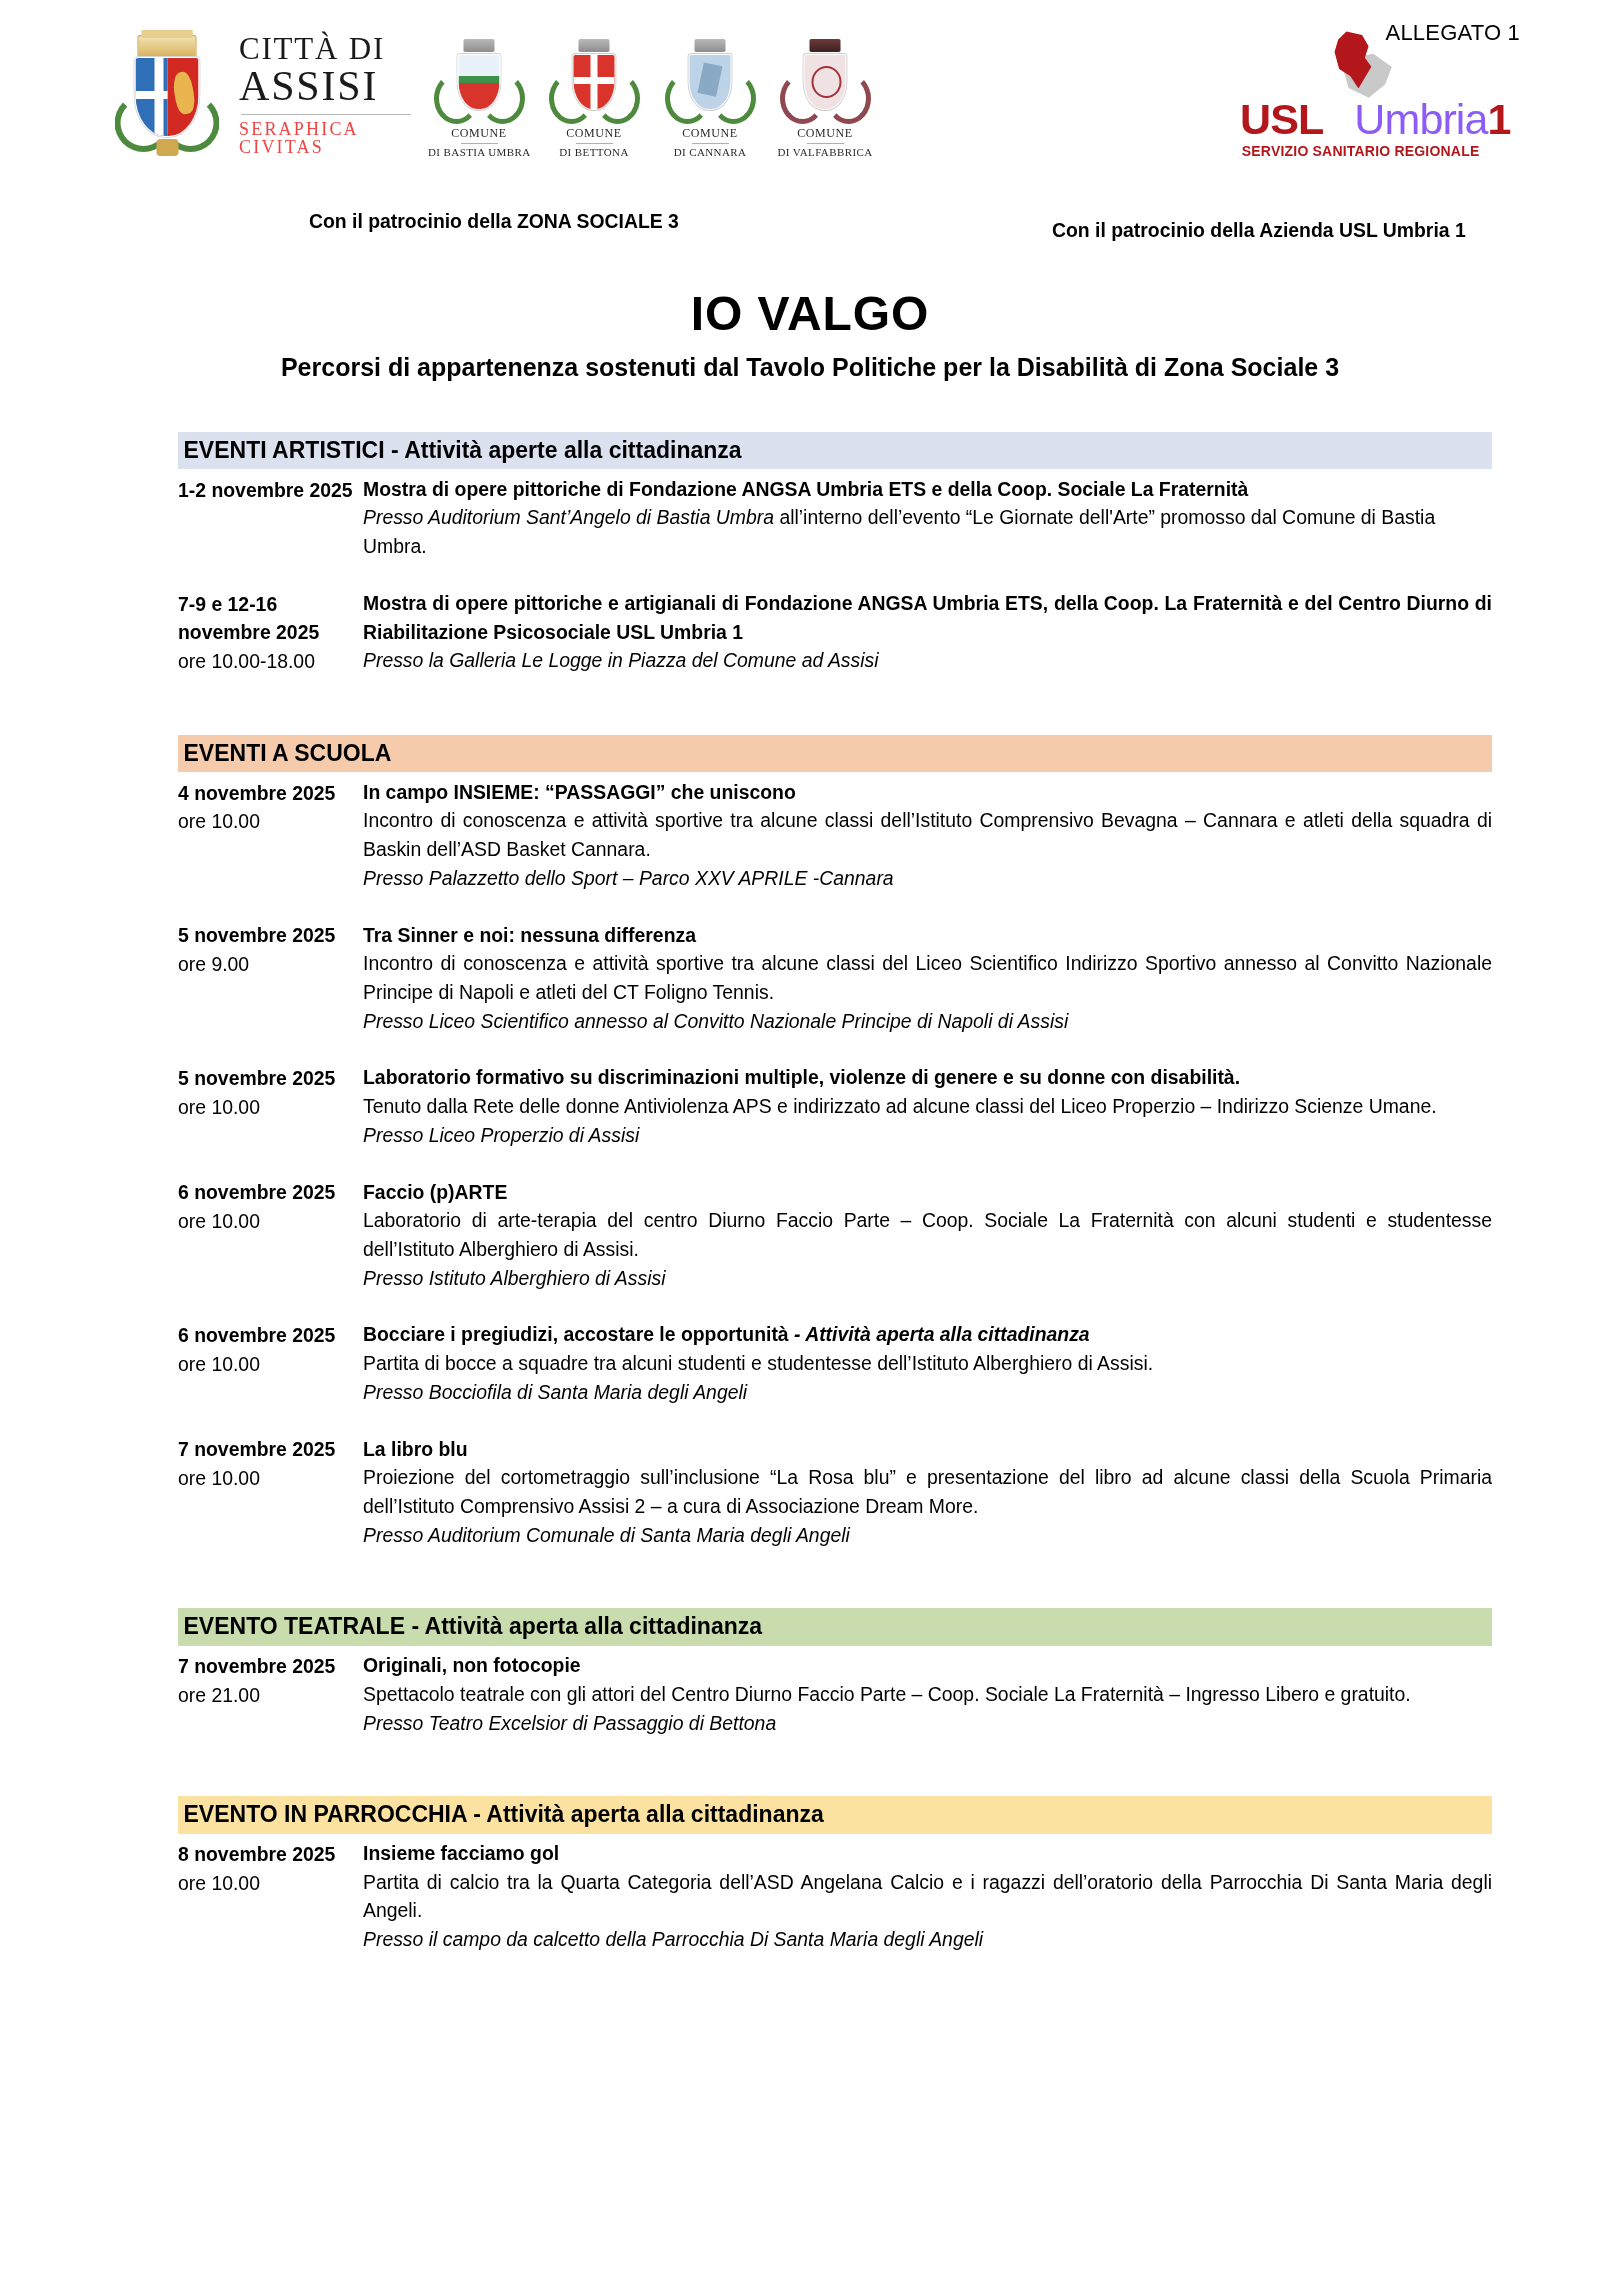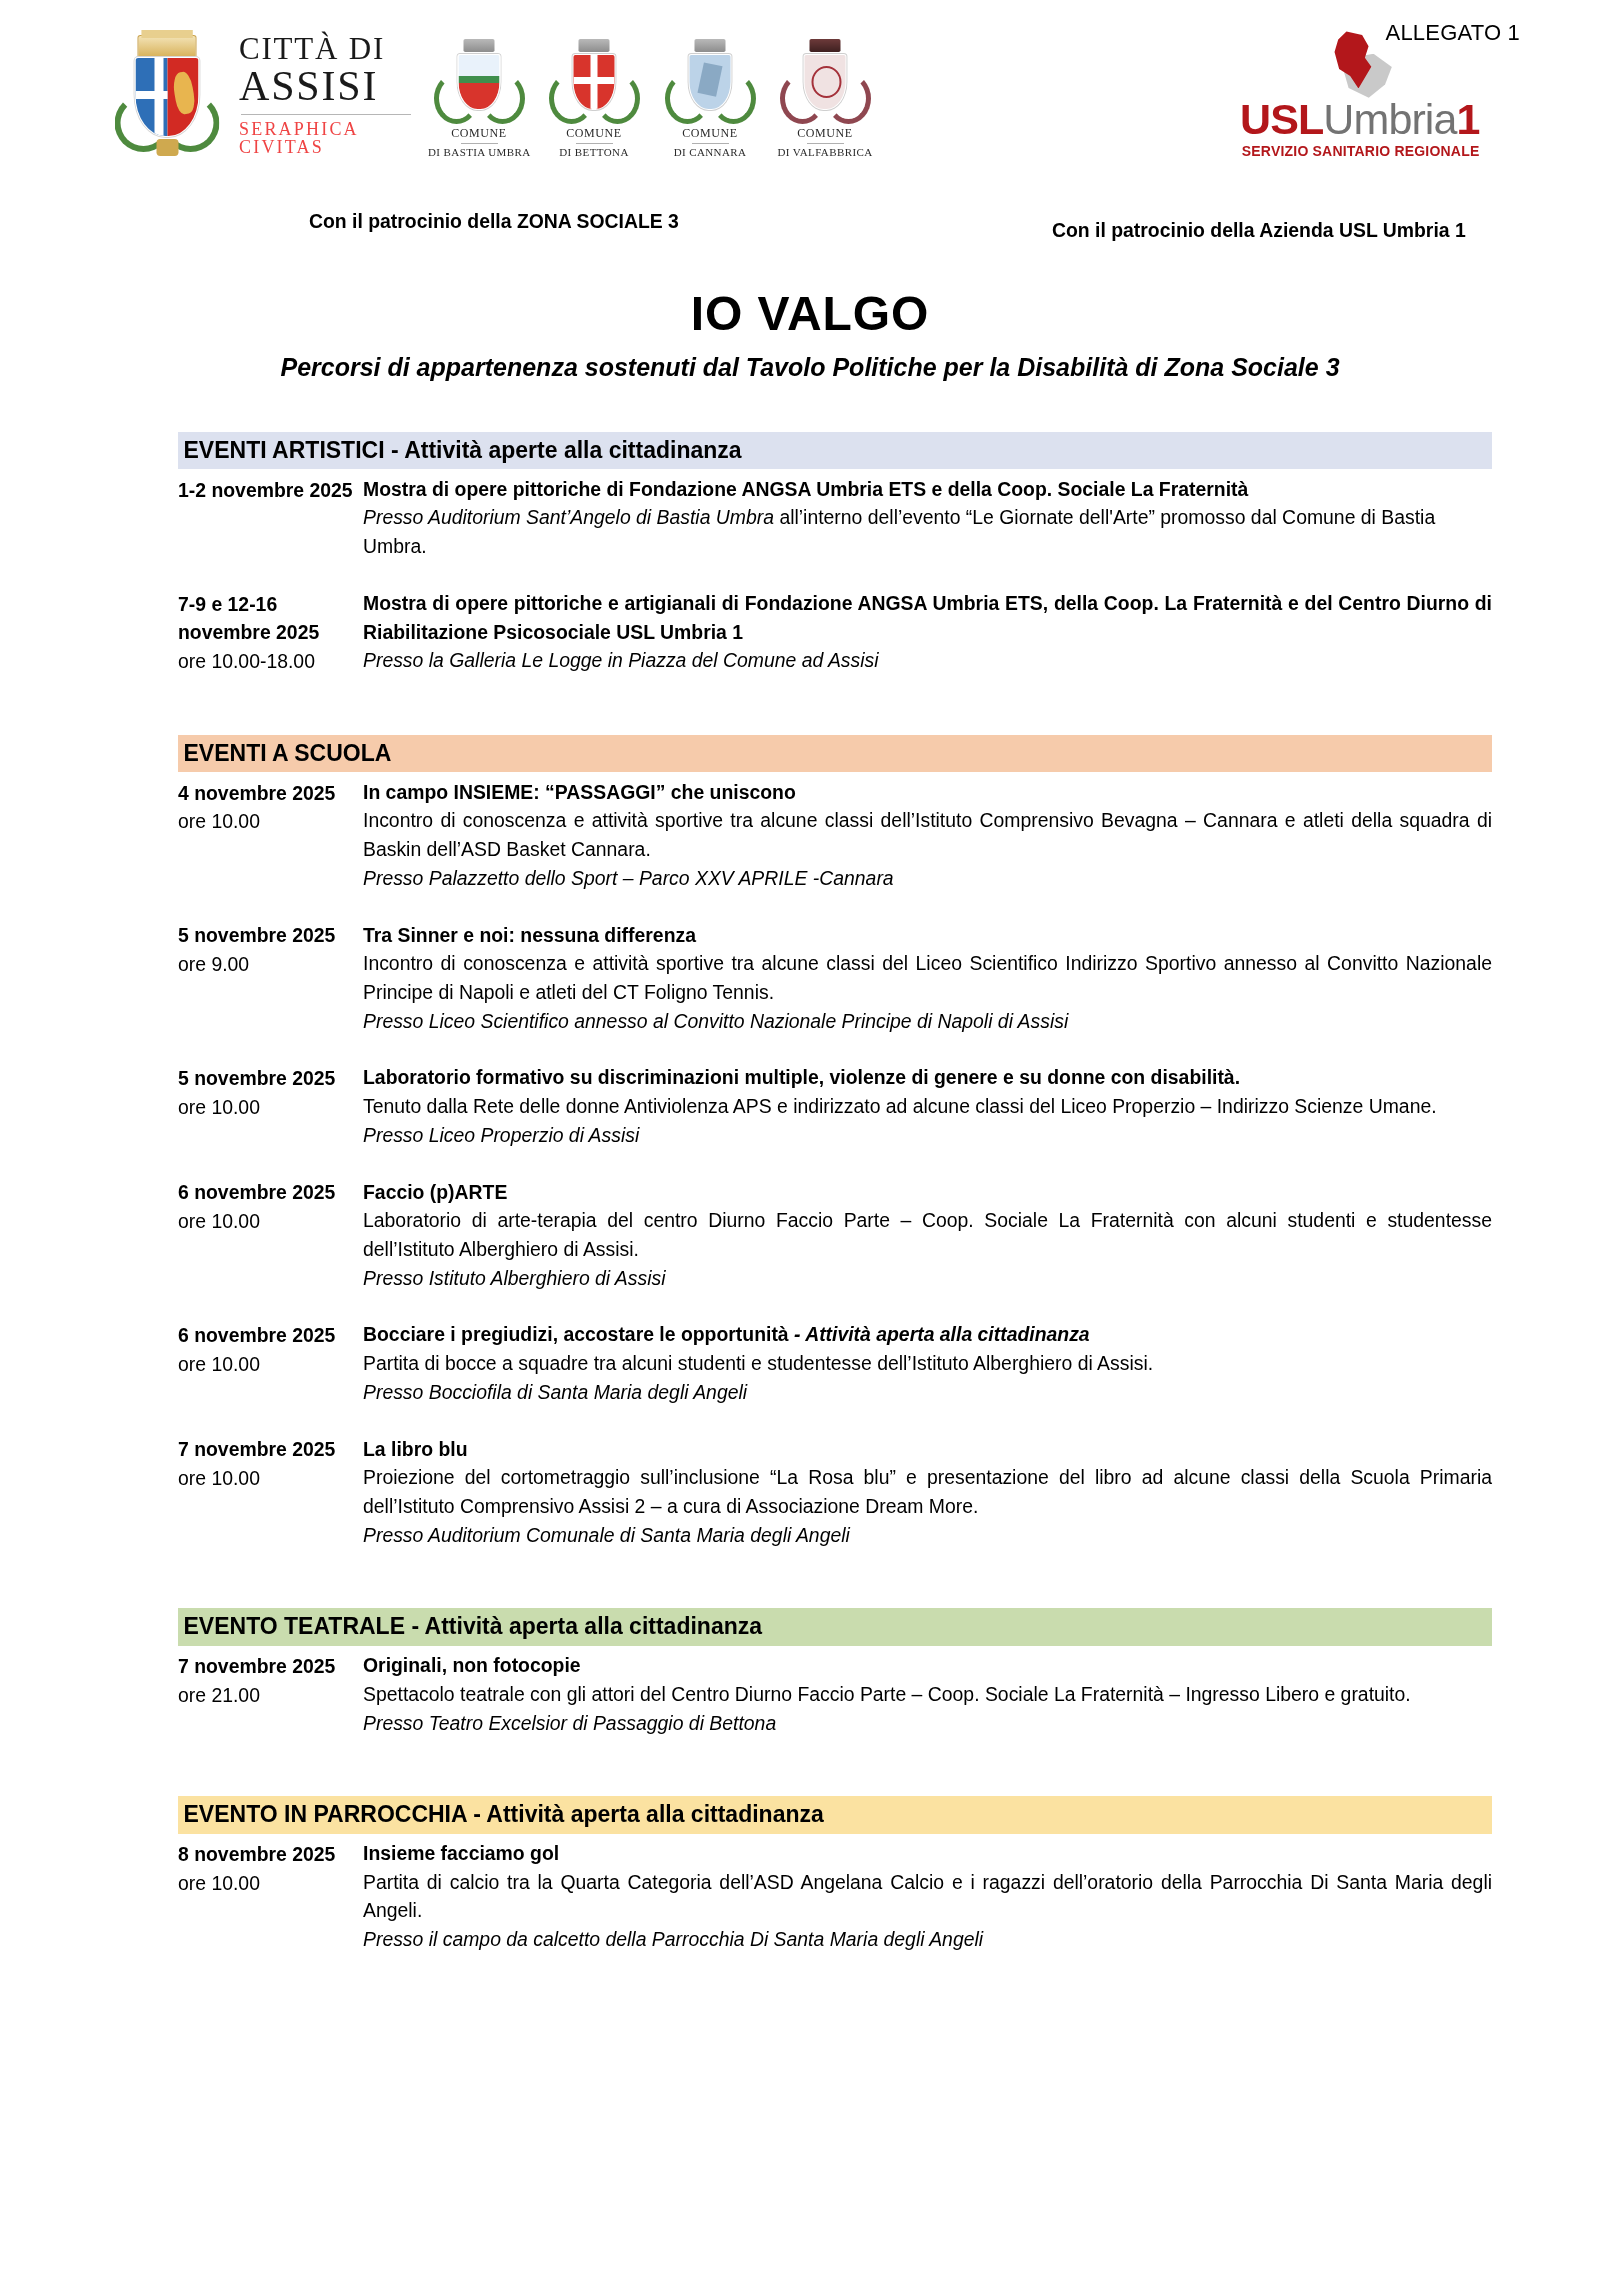--- a/index.html
+++ b/index.html
@@ -226,21 +226,21 @@
     position: absolute; left: 3.7px; top: 1.8px; width: 46px; height: 57px;
     background: #b3171b;
     clip-path: polygon(30% 0%, 64% 6%, 78% 26%, 70% 46%, 84% 62%, 56% 100%, 38% 78%, 14% 66%, 4% 36%, 12% 14%);
   }
   .usl-word {
     position: absolute; left: 0; top: 68px; width: 277px;
     font-size: 43px; line-height: 1; letter-spacing: -0.9px;
     white-space: nowrap;
   }
   .usl-word .u1 { color: #b3171b; font-weight: bold; font-family: "Liberation Sans", sans-serif; }
-  .usl-word .u2 { color: #737373; font-weight: 400; font-family: "Liberation Sans", sans-serif; }
+  .usl-word .u2 { color: #8b5cf6; font-weight: 400; font-family: "Liberation Sans", sans-serif; margin-left: 31px; }
   .usl-word .u3 { color: #b3171b; font-weight: bold; font-family: "Liberation Sans", sans-serif; }
   .usl-sub {
     position: absolute; left: 1.8px; top: 113px;
     font-size: 14px; font-weight: bold; color: #b3171b;
     letter-spacing: 0.2px;
     white-space: nowrap;
   }
 
   
   .patrocinio-left {
@@ -270,21 +270,20 @@
     letter-spacing: 0.9px;
   }
   .doc-subtitle {
     position: absolute;
     top: 353px;
     left: 0;
     width: 1620px;
     text-align: center;
     font-size: 25px;
     font-weight: bold;
-    font-style: italic;
   }
 
   
   .body-wrap {
     position: absolute;
     top: 432px;
     left: 178px;
     width: 1314px;
   }
 

